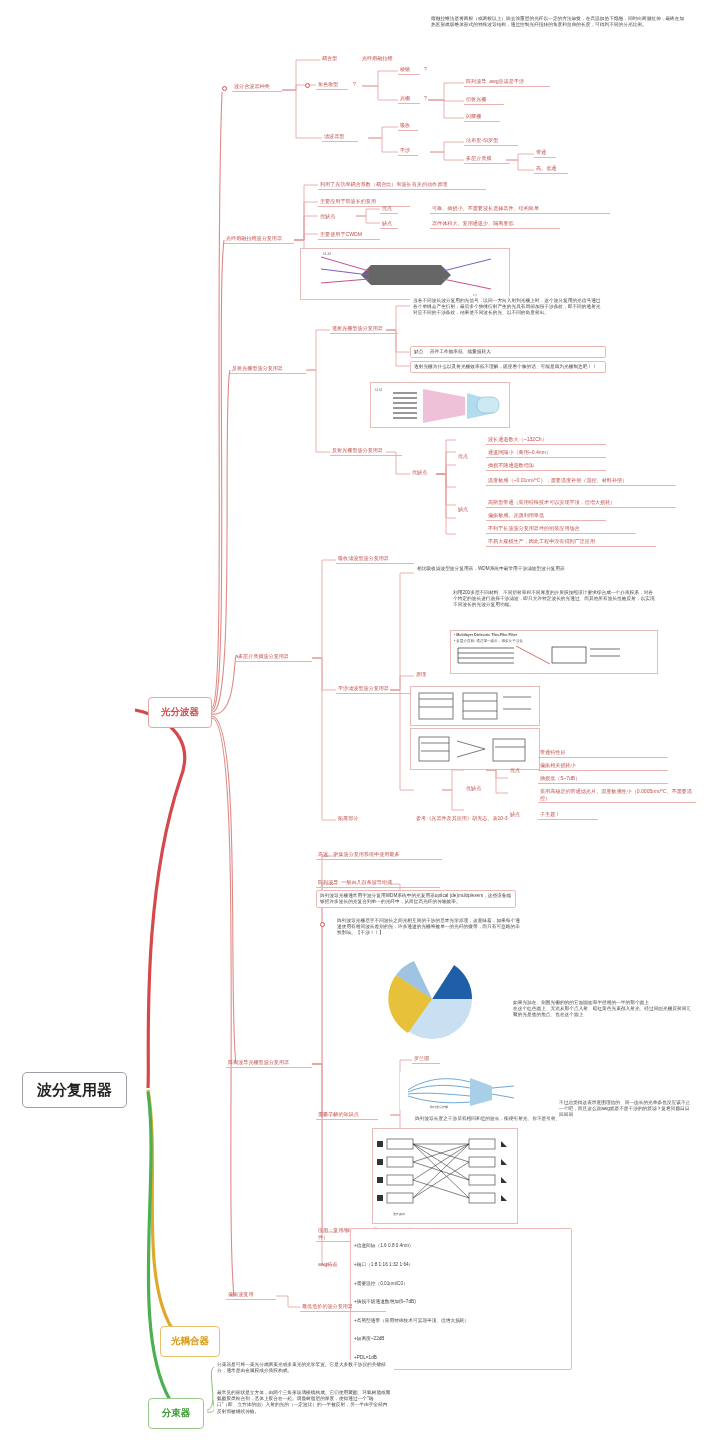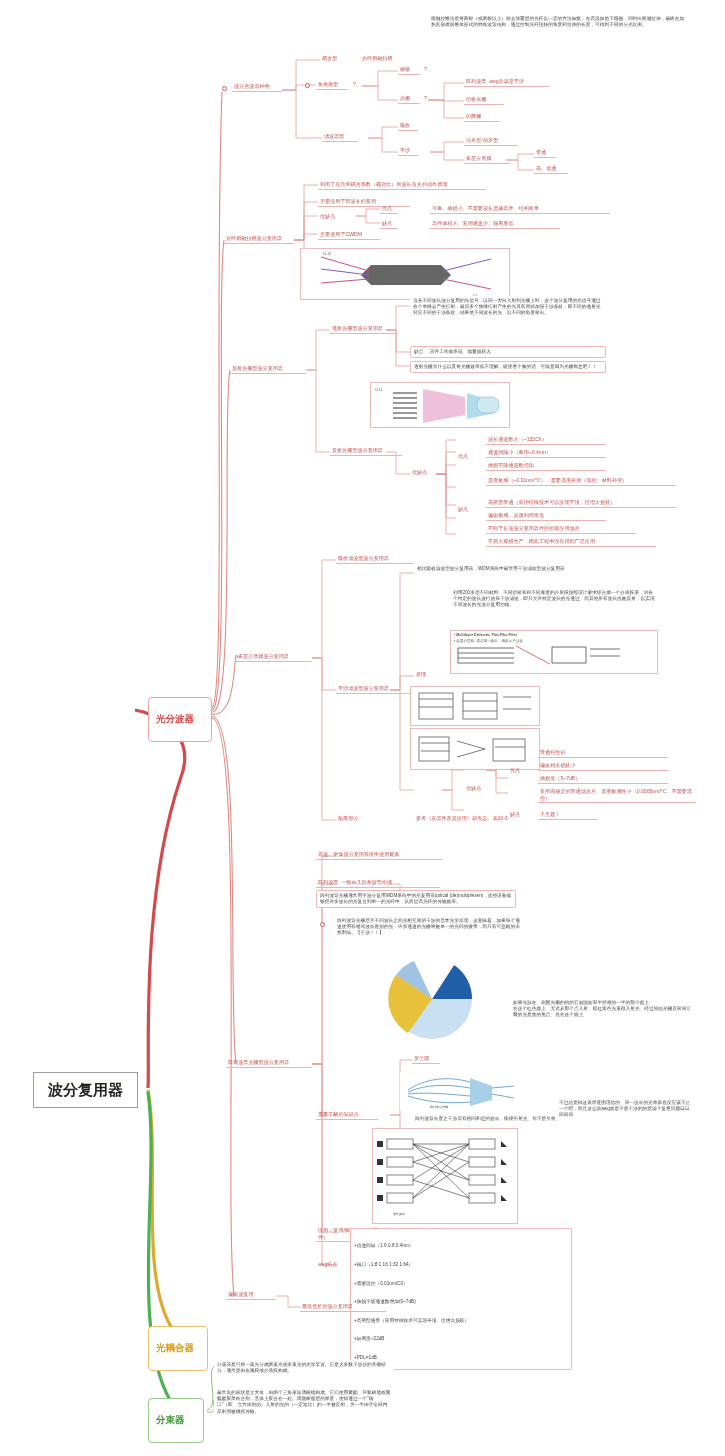--- a/index.html
+++ b/index.html
@@ -2,26 +2,26 @@
 <html><head>
 <meta charset="utf-8">
 <style>
   html,body{margin:0;padding:0;background:#ffffff;}
   body{width:725px;height:1456px;position:relative;overflow:hidden;
        font-family:"Liberation Sans","DejaVu Sans",sans-serif;color:#333;}
   #canvas{position:absolute;left:0;top:0;width:725px;height:1456px;}
   svg.links{position:absolute;left:0;top:0;width:725px;height:1456px;overflow:visible;}
   .node{position:absolute;box-sizing:border-box;white-space:pre-wrap;line-height:1.32;}
   
-  .root{border:1px solid #9aa0a6;border-radius:0;background:#fff;
-        font-size:15px;font-weight:bold;color:#222;padding:7px 12px;text-align:center;margin-left:11px;}
+  .root{border:1px solid #9aa0a6;border-radius:5px;background:#fff;
+        font-size:15px;font-weight:bold;color:#222;padding:7px 12px;text-align:center;}
   
   .main{border:1px solid #e8a3a3;border-radius:4px;background:#fff;
-        font-size:9.5px;font-weight:bold;color:#d4494c;padding:15px 7px;text-align:left;}
-  .main.orange{border-color:#e8c06a;color:#d99a16;}
+        font-size:9.5px;font-weight:bold;color:#d4494c;padding:8px 7px;text-align:center;}
+  .main.orange{border-color:#e8c06a;color:#d99a16;margin-left:12px;}
   .main.green{border-color:#9ac98c;color:#3e9b36;}
   
   .sub{font-size:5.1px;color:#c0504d;padding:1px 2px 1px 2px;
        border-bottom:0.6px solid #e9b3b1;}
   .sub.nb{border-bottom:none;}
   
   .para{font-size:4.7px;color:#444;border:0.6px solid #edb9b7;border-radius:2px;
         background:#fff;padding:2px 3px;}
   .para.plain{border:none;}
   .bullet{position:absolute;width:5px;height:5px;border-radius:50%;

